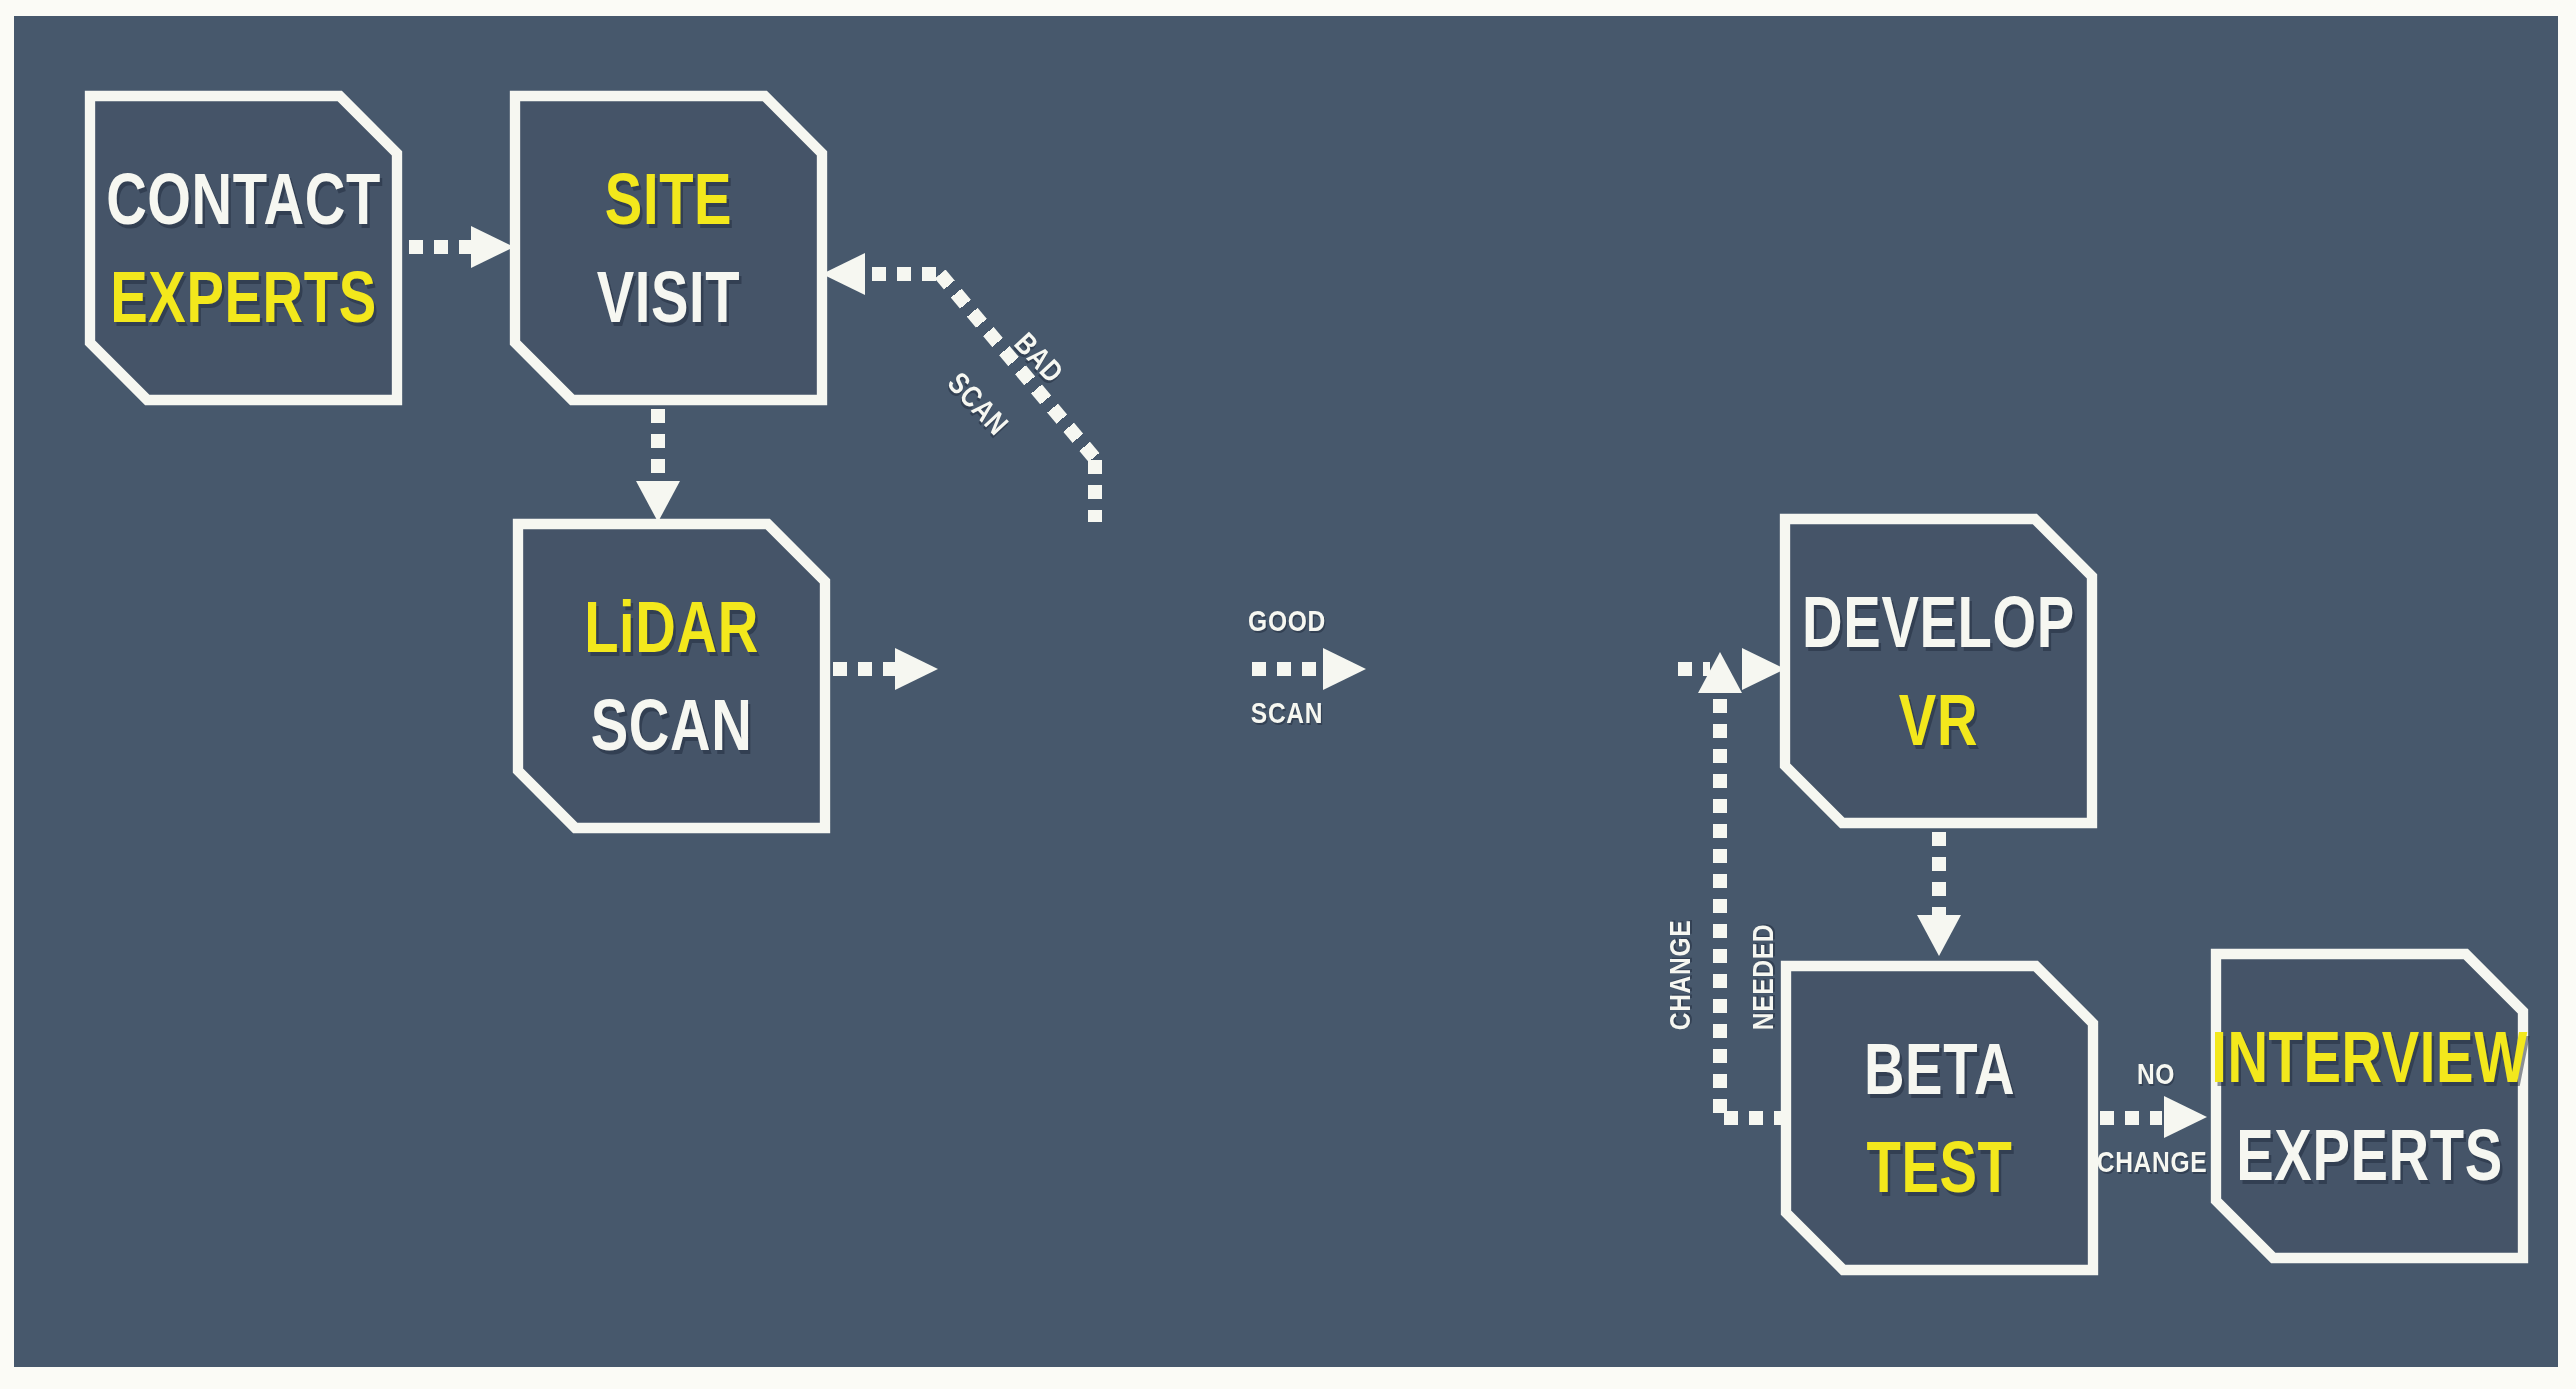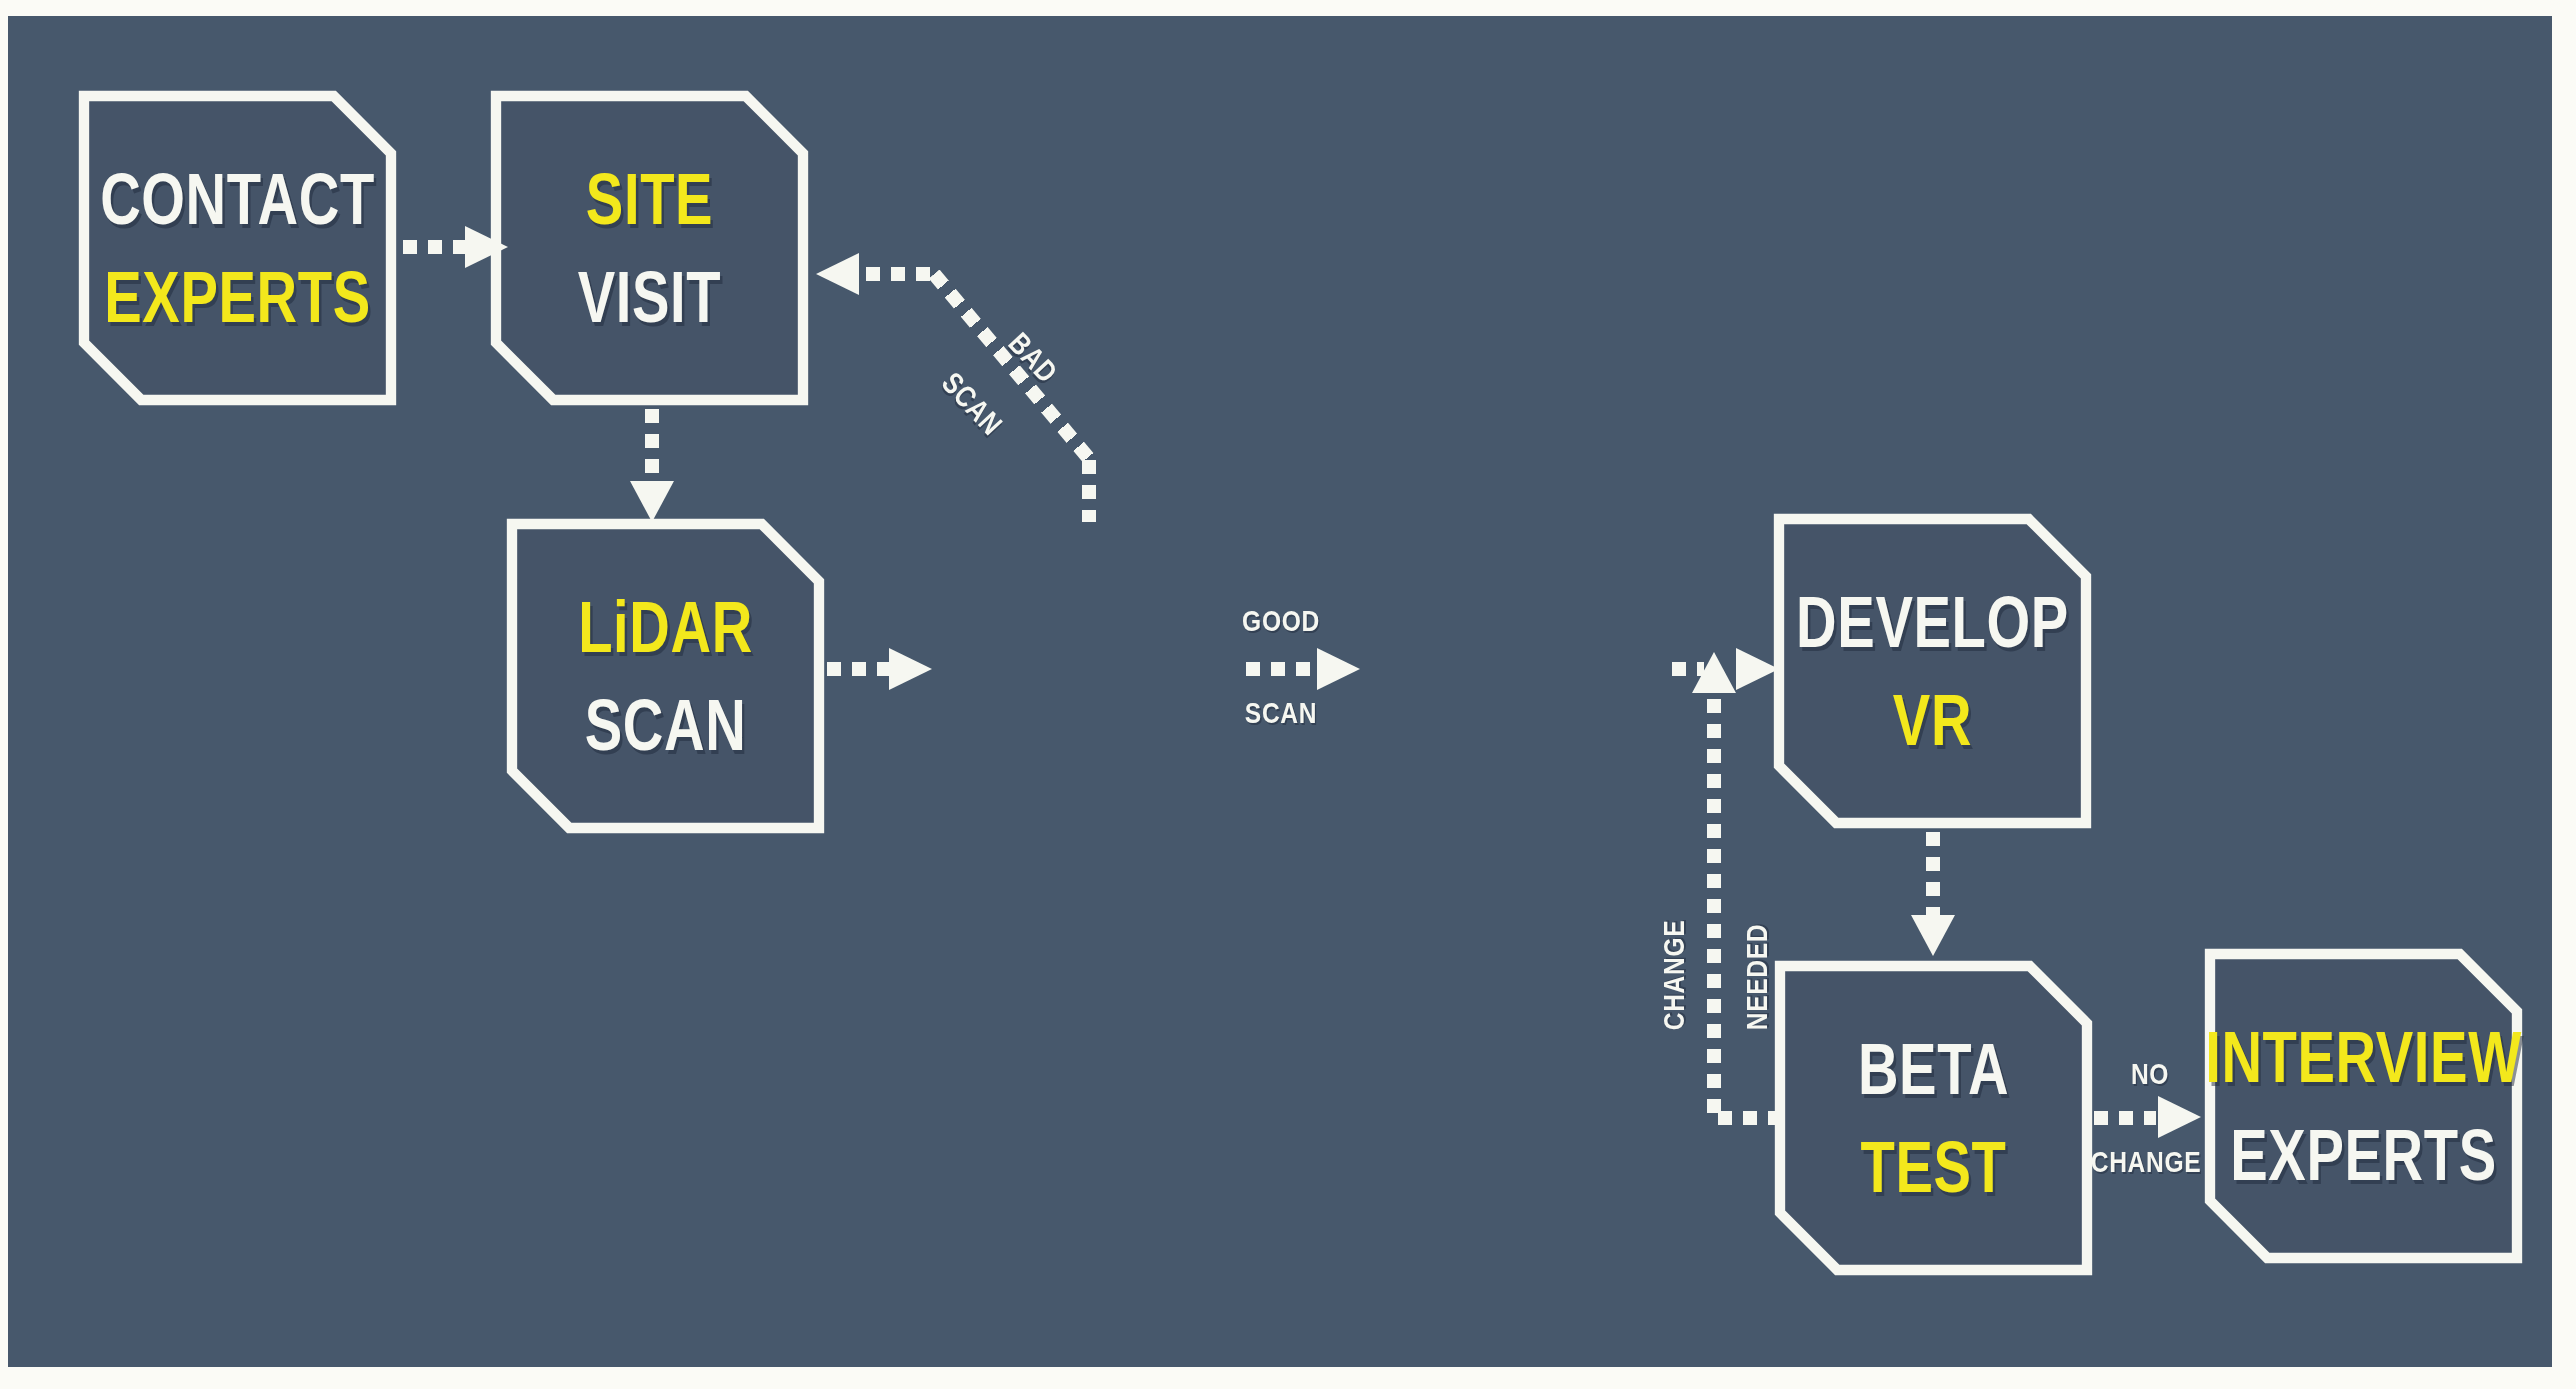--- a/index.html
+++ b/index.html
@@ -6,21 +6,21 @@
     --page-bg:#fbfbf6;
     --canvas-bg:#47586c;
     --node-fill:#455468;
     --stroke:#f6f7f1;
     --accent:#f3e81c;
     --shadow:rgba(32,42,59,.5);
   }
   *{margin:0;padding:0;box-sizing:border-box}
   html,body{width:2576px;height:1389px;overflow:hidden;background:var(--page-bg);
     font-family:"Liberation Sans","DejaVu Sans",sans-serif;}
-  .page{position:relative;width:2330px;height:1389px;background:var(--page-bg);}
+  .page{position:relative;width:2330px;height:1389px;background:var(--page-bg);margin-left:6px;}
   .canvas{position:absolute;left:8px;top:16px;width:2544px;height:1351px;background:var(--canvas-bg);}
 
   
   .node{position:absolute;}
   .frame{position:absolute;left:0;top:0;width:100%;height:100%;overflow:visible;display:block}
   .frame polygon{fill:var(--node-fill);stroke:var(--stroke);stroke-width:13px;stroke-linejoin:miter}
   .ntext{position:absolute;inset:0;display:flex;flex-direction:column;align-items:center;
     justify-content:center;gap:25.5px;transform:scaleX(0.78);font-weight:700;font-size:72px;
     line-height:1;color:var(--stroke);text-shadow:3.2px 4px 0 var(--shadow);}
   .nline{white-space:pre;letter-spacing:0.8px}
@@ -56,21 +56,21 @@
     <div class="node" style="left:76px;top:80px;width:307px;height:304px">
       <svg class="frame" viewBox="0 0 386 382" preserveAspectRatio="none">
           <polygon points="0,0 314,0 386,72 386,382 72,382 0,310"></polygon>
         </svg>
       <div class="ntext">
         <div class="nline"><span style="color: rgb(246, 247, 241);">CONTACT</span></div>
         <div class="nline"><span style="color: rgb(243, 232, 28);">EXPERTS</span></div>
       </div>
     </div>
 
-    <div class="node" style="left:488px;top:80px;width:307px;height:304px">
+    <div class="node" style="left:501px;top:80px;width:307px;height:304px">
       <svg class="frame" viewBox="0 0 386 382" preserveAspectRatio="none">
           <polygon points="0,0 314,0 386,72 386,382 72,382 0,310"></polygon>
         </svg>
       <div class="ntext">
         <div class="nline"><span style="color: rgb(243, 232, 28);">SITE</span></div>
         <div class="nline"><span style="color: rgb(246, 247, 241);">VISIT</span></div>
       </div>
     </div>
 
     <div class="node" style="left:504px;top:508px;width:307px;height:304px">

